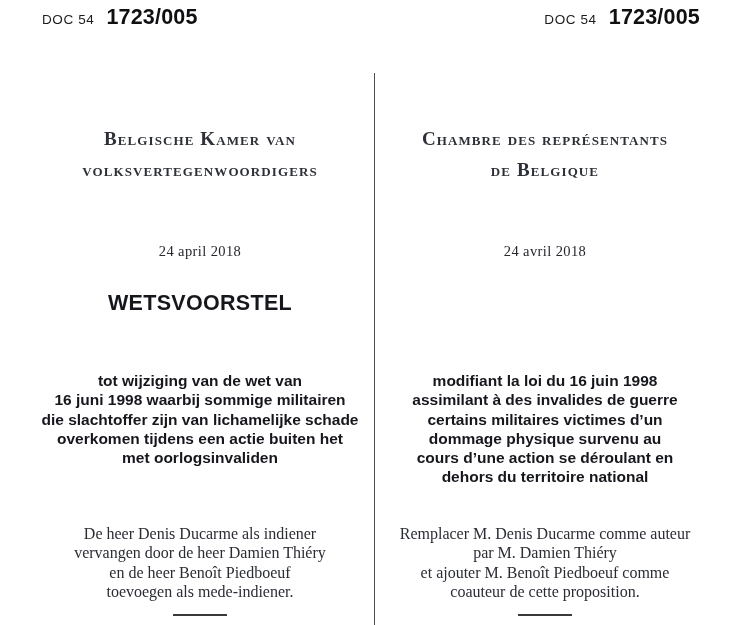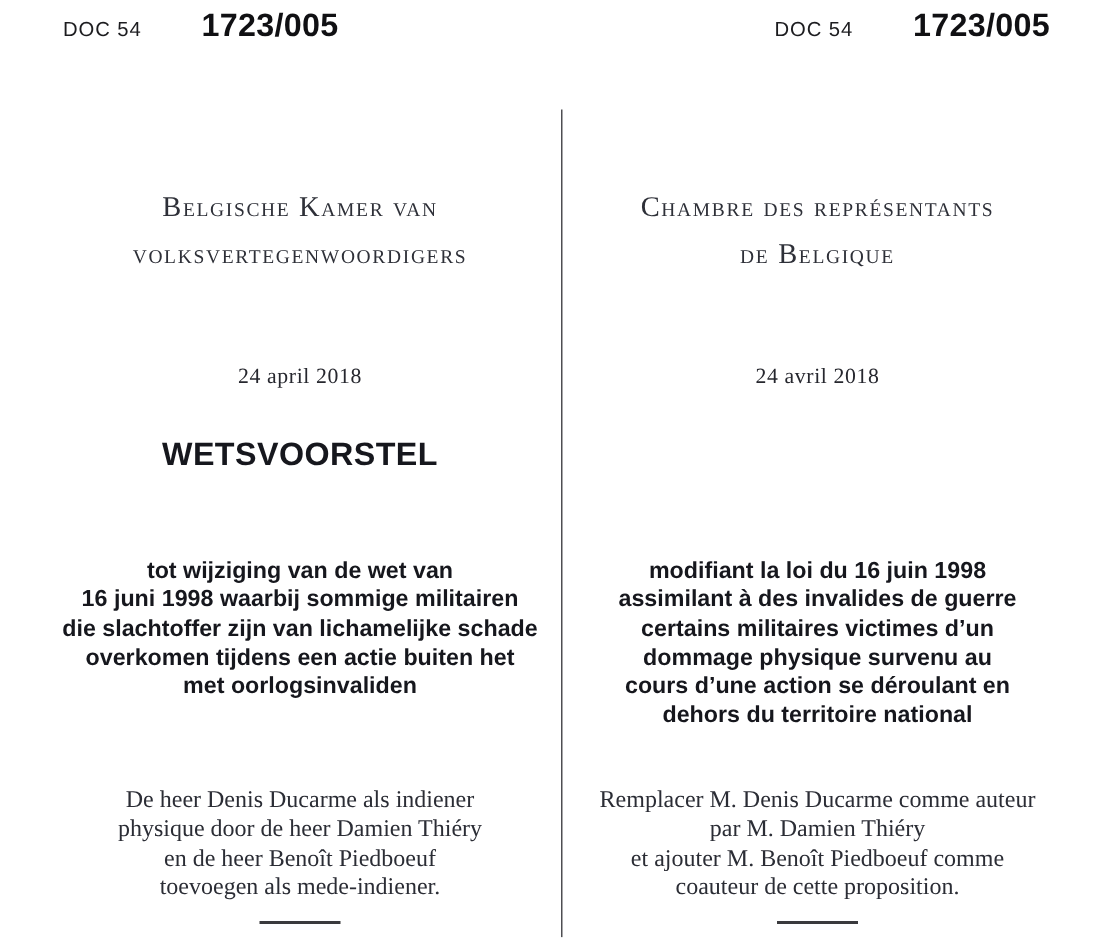--- a/index.html
+++ b/index.html
@@ -32,21 +32,20 @@
     font-size: 13.5px;
     letter-spacing: 0.6px;
     color: #1c1c1f;
   }
   .doc-number {
     font-family: "Liberation Sans", sans-serif;
     font-size: 21.5px;
     font-weight: 700;
     letter-spacing: 0.2px;
     color: #101013;
-    margin-left: 28px;
   }
 
   
   .divider {
     position: absolute;
     left: 374px;
     top: 73px;
     bottom: 0;
     width: 1px;
     background: #4e4e52;
@@ -67,20 +66,21 @@
     position: absolute;
     top: 123px;
     left: -10px;
     right: -10px;
     font-family: "Liberation Serif", serif;
     font-variant: small-caps;
     font-size: 19px;
     letter-spacing: 1.1px;
     line-height: 31px;
     color: #2e3038;
+    font-weight: bold;
   }
 
   .doc-date {
     position: absolute;
     top: 243px;
     left: 0;
     right: 0;
     font-family: "Liberation Serif", serif;
     font-size: 14.5px;
     letter-spacing: 0.4px;
@@ -165,21 +165,21 @@
     <div class="doc-subtitle">
       <div>tot wijziging van de wet van</div>
       <div>16 juni 1998 waarbij sommige militairen</div>
       <div>die slachtoffer zijn van lichamelijke schade</div>
       <div>overkomen tijdens een actie buiten het</div>
       <div>met oorlogsinvaliden</div>
     </div>
 
     <div class="amendment">
       <div>De heer Denis Ducarme als indiener</div>
-      <div>physique door de heer Damien Thiéry</div>
+      <div>vervangen door de heer Damien Thiéry</div>
       <div>en de heer Benoît Piedboeuf</div>
       <div>toevoegen als mede-indiener.</div>
     </div>
 
     <div class="end-rule"></div>
   </section>
 
   <section class="col fr">
 
     <div class="chamber-name">

